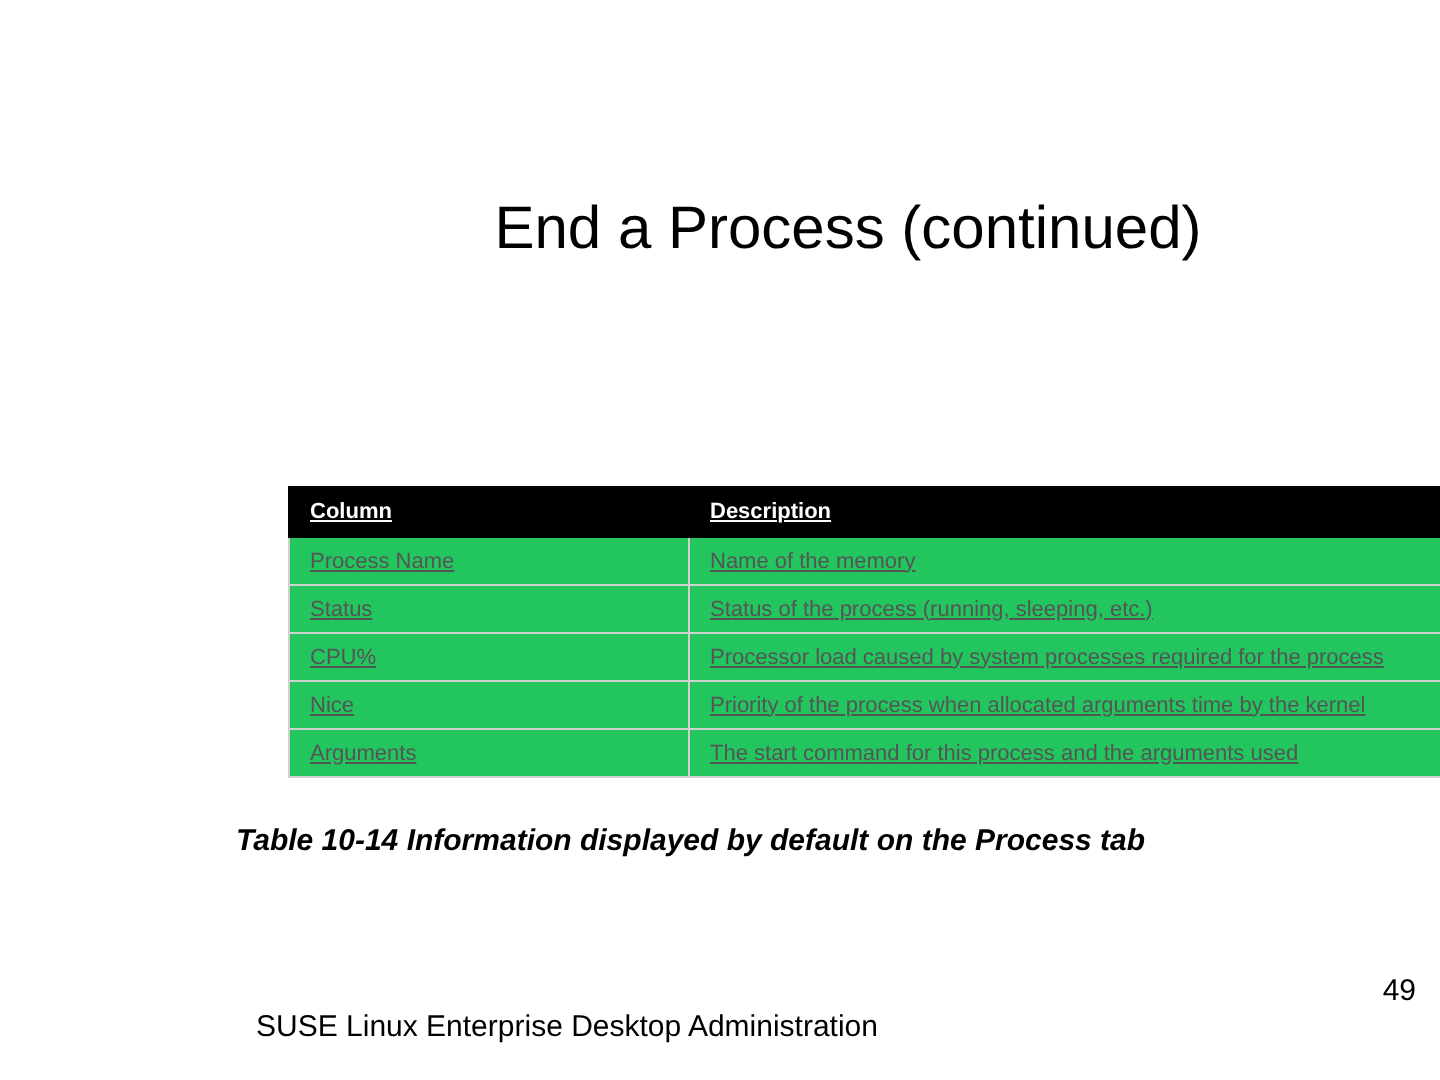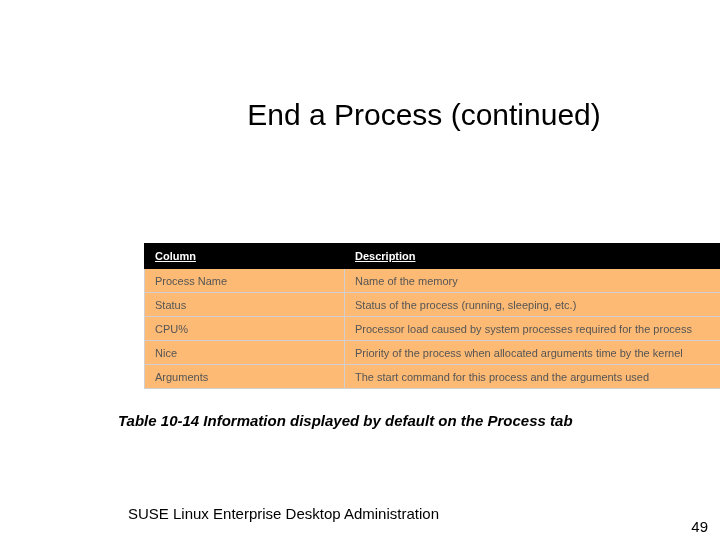--- a/index.html
+++ b/index.html
@@ -4,24 +4,24 @@
 <style>
   * { margin: 16px; padding: 0; box-sizing: border-box; }
   html, body { width: 720px; height: 540px; background: #fff; font-family: Arial, Helvetica, sans-serif; color: #000; }
   .slide { position: relative; width: 720px; height: 540px; }
   .title { position: absolute; top: 34px; left: 0; width: 100%; text-align: center; font-size: 30px; font-weight: 400; }
   .table-wrap { position: absolute; top: 163px; left: 64px; width: 595px; }
   table { border-collapse: collapse; width: 100%; table-layout: fixed; }
   th, td { text-align: left; vertical-align: middle; font-size: 11px; border: 1px solid #d0d0d0; }
   thead th { background: #000; color: #fff; font-weight: 700; height: 25px; padding: 0 10px; border-color: #000; text-decoration: underline; }
   thead th:first-child { width: 200px; }
-  tbody td { background: #fdba74; color: #555; height: 24px; padding: 0 10px; }
+  tbody td { background: #22c55e; color: #555; height: 24px; padding: 0 10px; text-decoration: underline; }
   .caption { position: absolute; top: 348px; left: 54px; font-size: 15px; font-weight: 700; font-style: italic; }
   .footer-left { position: absolute; left: 64px; bottom: 50px; font-size: 15px; }
-  .footer-right { position: absolute; right: 44px; bottom: 37px; font-size: 15px; }
+  .footer-right { position: absolute; right: 44px; bottom: 68px; font-size: 15px; }
 </style>
 </head>
 <body>
 
 <div class="slide">
 
   <div class="title">End a Process (continued)</div>
 
   <div class="table-wrap">
     <table>

